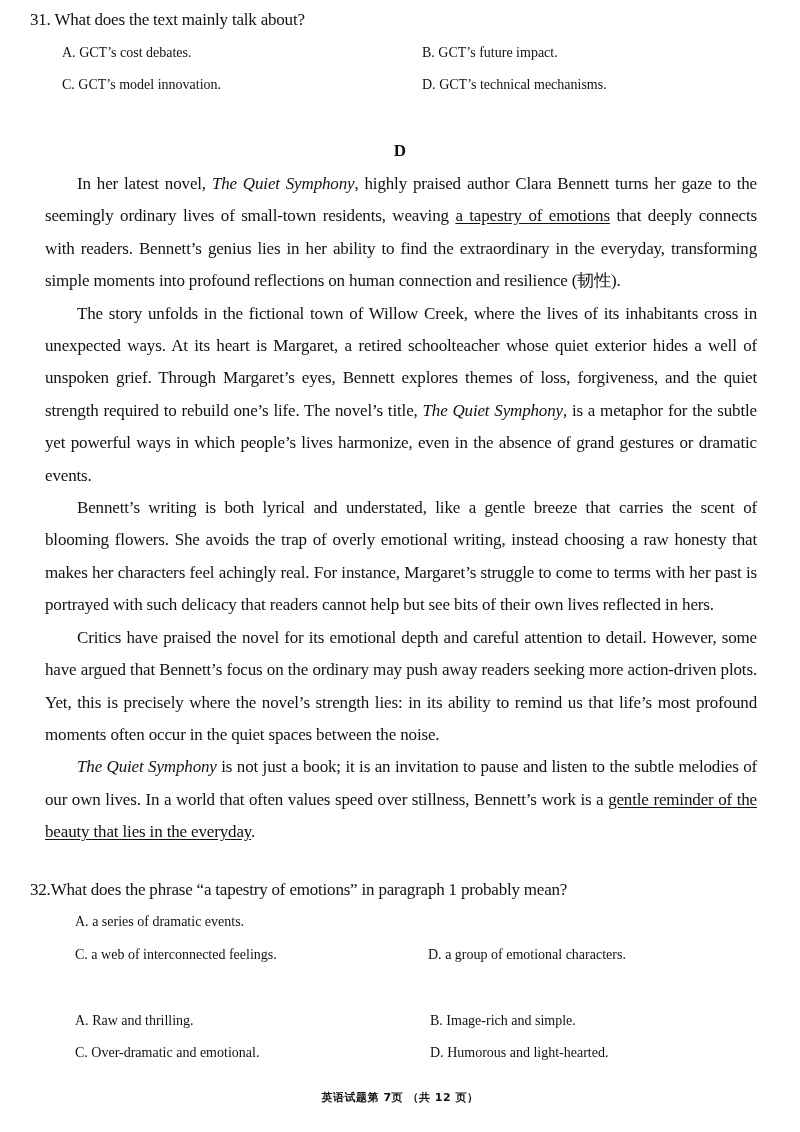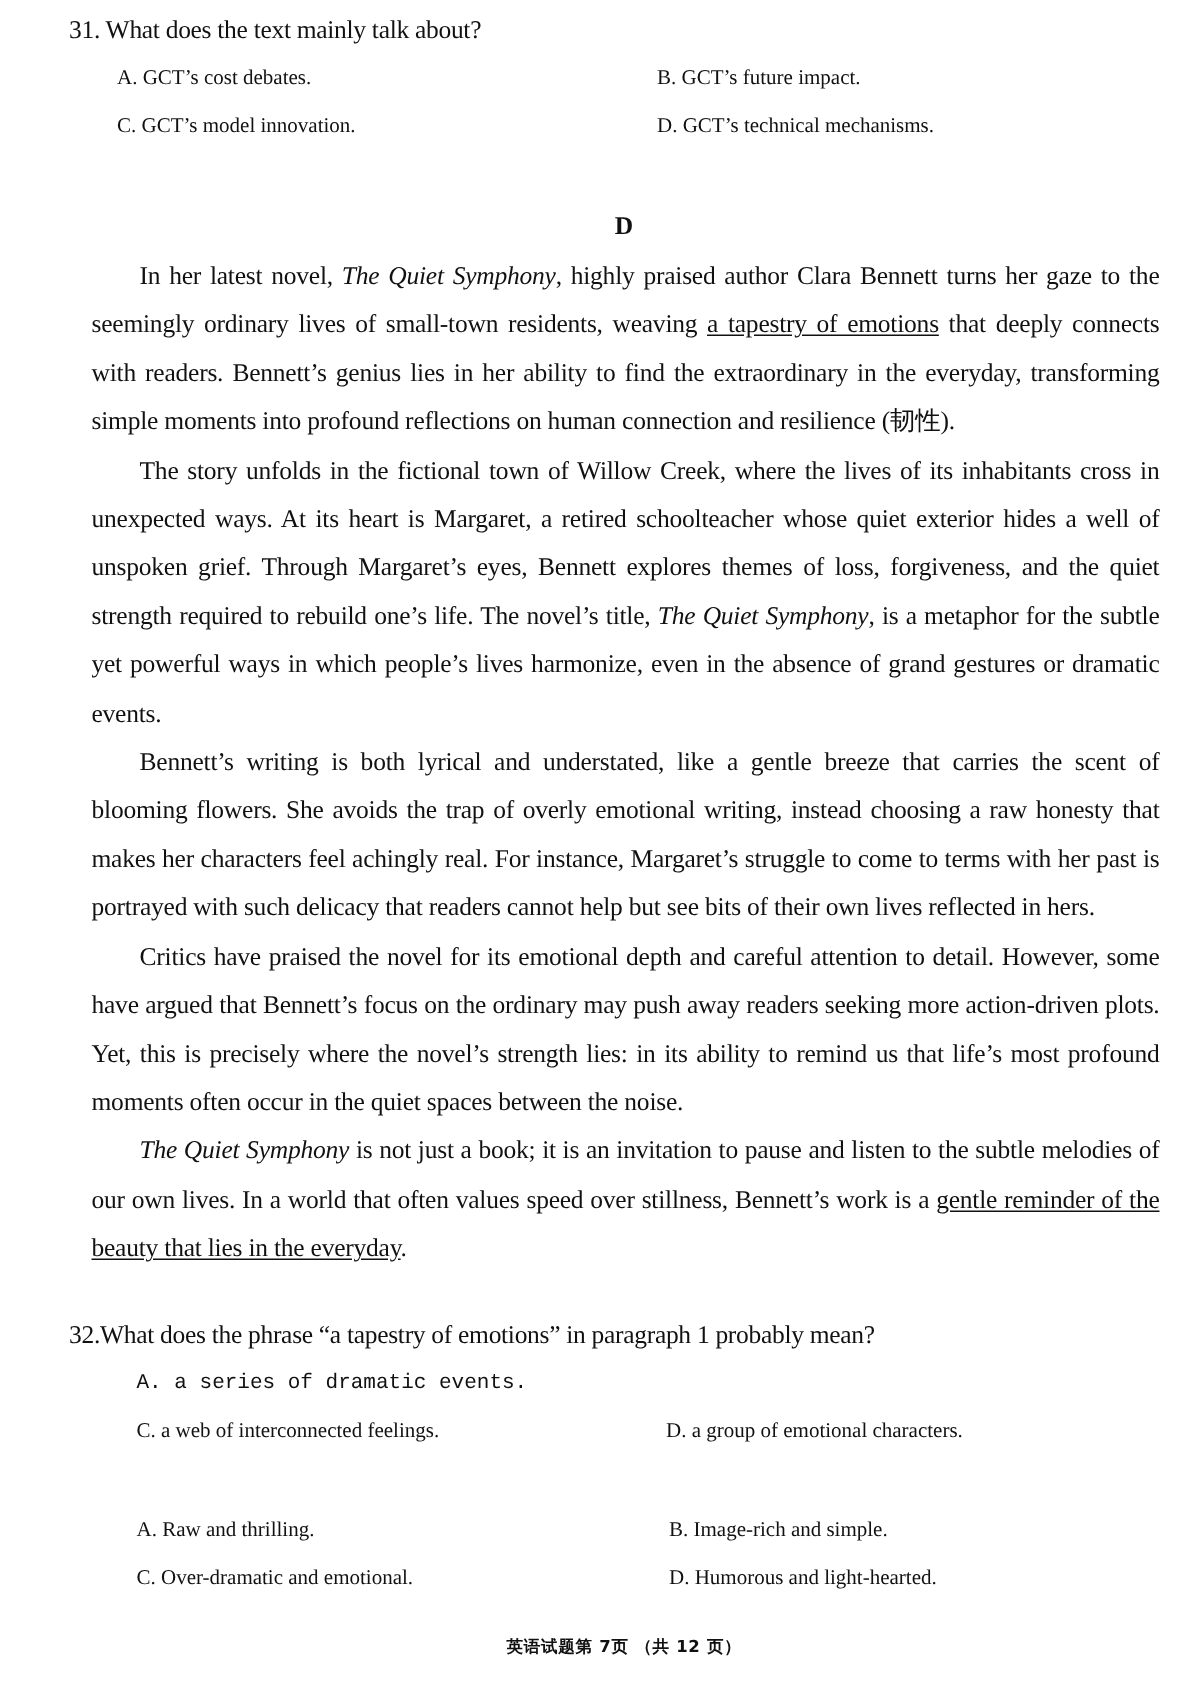--- a/index.html
+++ b/index.html
@@ -1,21 +1,21 @@
 <!DOCTYPE html>
 <html><head>
 <meta charset="utf-8">
 <style>
   html, body { margin: 0; padding: 0; background: #ffffff; }
   body {
     width: 800px; height: 1132px; overflow: hidden; position: relative;
     font-family: "Liberation Serif", "DejaVu Serif", serif;
     color: #111111;
   }
-  .page { position: absolute; left: 16px; top: 0; width: 676px; height: 1132px; }
+  .page { position: absolute; left: 0; top: 0; width: 676px; height: 1132px; }
   .q-stem { position: absolute; left: 30px; font-size: 17px; letter-spacing: -0.2px; white-space: nowrap; }
   .opt { position: absolute; font-size: 14px; white-space: nowrap; }
   .col-a { left: 62px; }
   .col-b { left: 422px; }
   .section-letter { position: absolute; left: 0; width: 800px; text-align: center; top: 141px; font-weight: bold; font-size: 17px; }
   .passage { position: absolute; left: 45px; width: 712px; top: 168px; font-size: 17px; line-height: 32.4px; text-align: justify; letter-spacing: -0.15px; }
   .passage p { margin: 0; text-indent: 32px; }
   .u { text-decoration: underline; text-underline-offset: 2px; }
   .i { font-style: italic; }
   .footer { position: absolute; left: 0; width: 800px; top: 1090px; text-align: center; font-size: 11px; font-family: "DejaVu Sans", sans-serif; font-weight: bold; letter-spacing: 0.5px; }
@@ -52,21 +52,21 @@
     <p><span>In her latest novel, </span><span class="i">The Quiet Symphony</span><span>, highly praised author Clara Bennett turns her gaze to the seemingly ordinary lives of small-town residents, weaving </span><span class="u">a tapestry of emotions</span><span> that deeply connects with readers. Bennett’s genius lies in her ability to find the extraordinary in the everyday, transforming simple moments into profound reflections on human connection and resilience (韧性).</span></p>
     <p><span>The story unfolds in the fictional town of Willow Creek, where the lives of its inhabitants cross in unexpected ways. At its heart is Margaret, a retired schoolteacher whose quiet exterior hides a well of unspoken grief. Through Margaret’s eyes, Bennett explores themes of loss, forgiveness, and the quiet strength required to rebuild one’s life. The novel’s title, </span><span class="i">The Quiet Symphony</span><span>, is a metaphor for the subtle yet powerful ways in which people’s lives harmonize, even in the absence of grand gestures or dramatic events.</span></p>
     <p>Bennett’s writing is both lyrical and understated, like a gentle breeze that carries the scent of blooming flowers. She avoids the trap of overly emotional writing, instead choosing a raw honesty that makes her characters feel achingly real. For instance, Margaret’s struggle to come to terms with her past is portrayed with such delicacy that readers cannot help but see bits of their own lives reflected in hers.</p>
     <p>Critics have praised the novel for its emotional depth and careful attention to detail. However, some have argued that Bennett’s focus on the ordinary may push away readers seeking more action-driven plots. Yet, this is precisely where the novel’s strength lies: in its ability to remind us that life’s most profound moments often occur in the quiet spaces between the noise.</p>
     <p><span class="i">The Quiet Symphony</span><span> is not just a book; it is an invitation to pause and listen to the subtle melodies of our own lives. In a world that often values speed over stillness, Bennett’s work is a </span><span class="u">gentle reminder of the beauty that lies in the everyday</span><span>.</span></p>
   </div>
 
   <div class="q-stem" style="top:880px;">
     <span>32.</span><span>What does the phrase “a tapestry of emotions” in paragraph 1 probably mean?</span>
   </div>
-  <div class="opt col-a" style="top:914px; left:75px;font-family:Liberation Mono, monospace;">
+  <div class="opt col-a" style="top:914px; left:75px;">
     <span>A.</span>
     <span>a series of dramatic events.</span>
   </div>
   <div class="opt col-a" style="top:947px; left:75px;">
     <span>C.</span>
     <span>a web of interconnected feelings.</span>
   </div>
   <div class="opt col-b" style="top:947px; left:428px;">
     <span>D.</span>
     <span>a group of emotional characters.</span>

